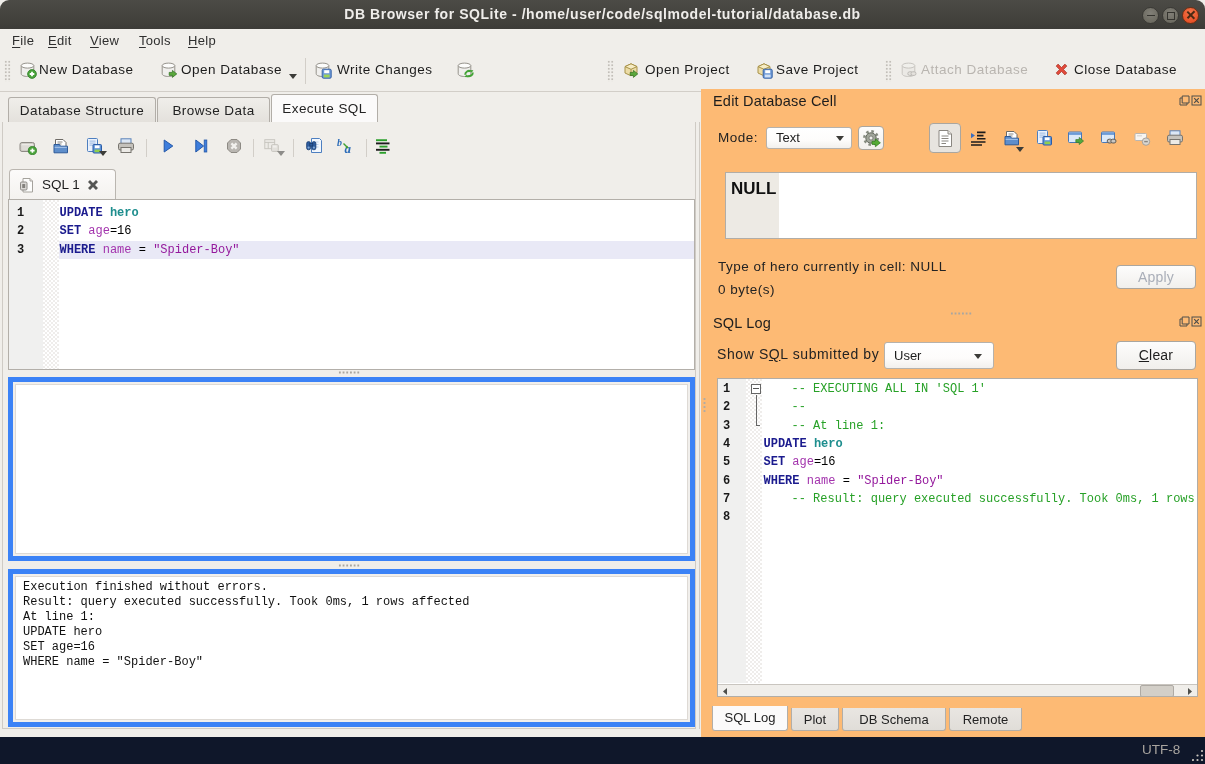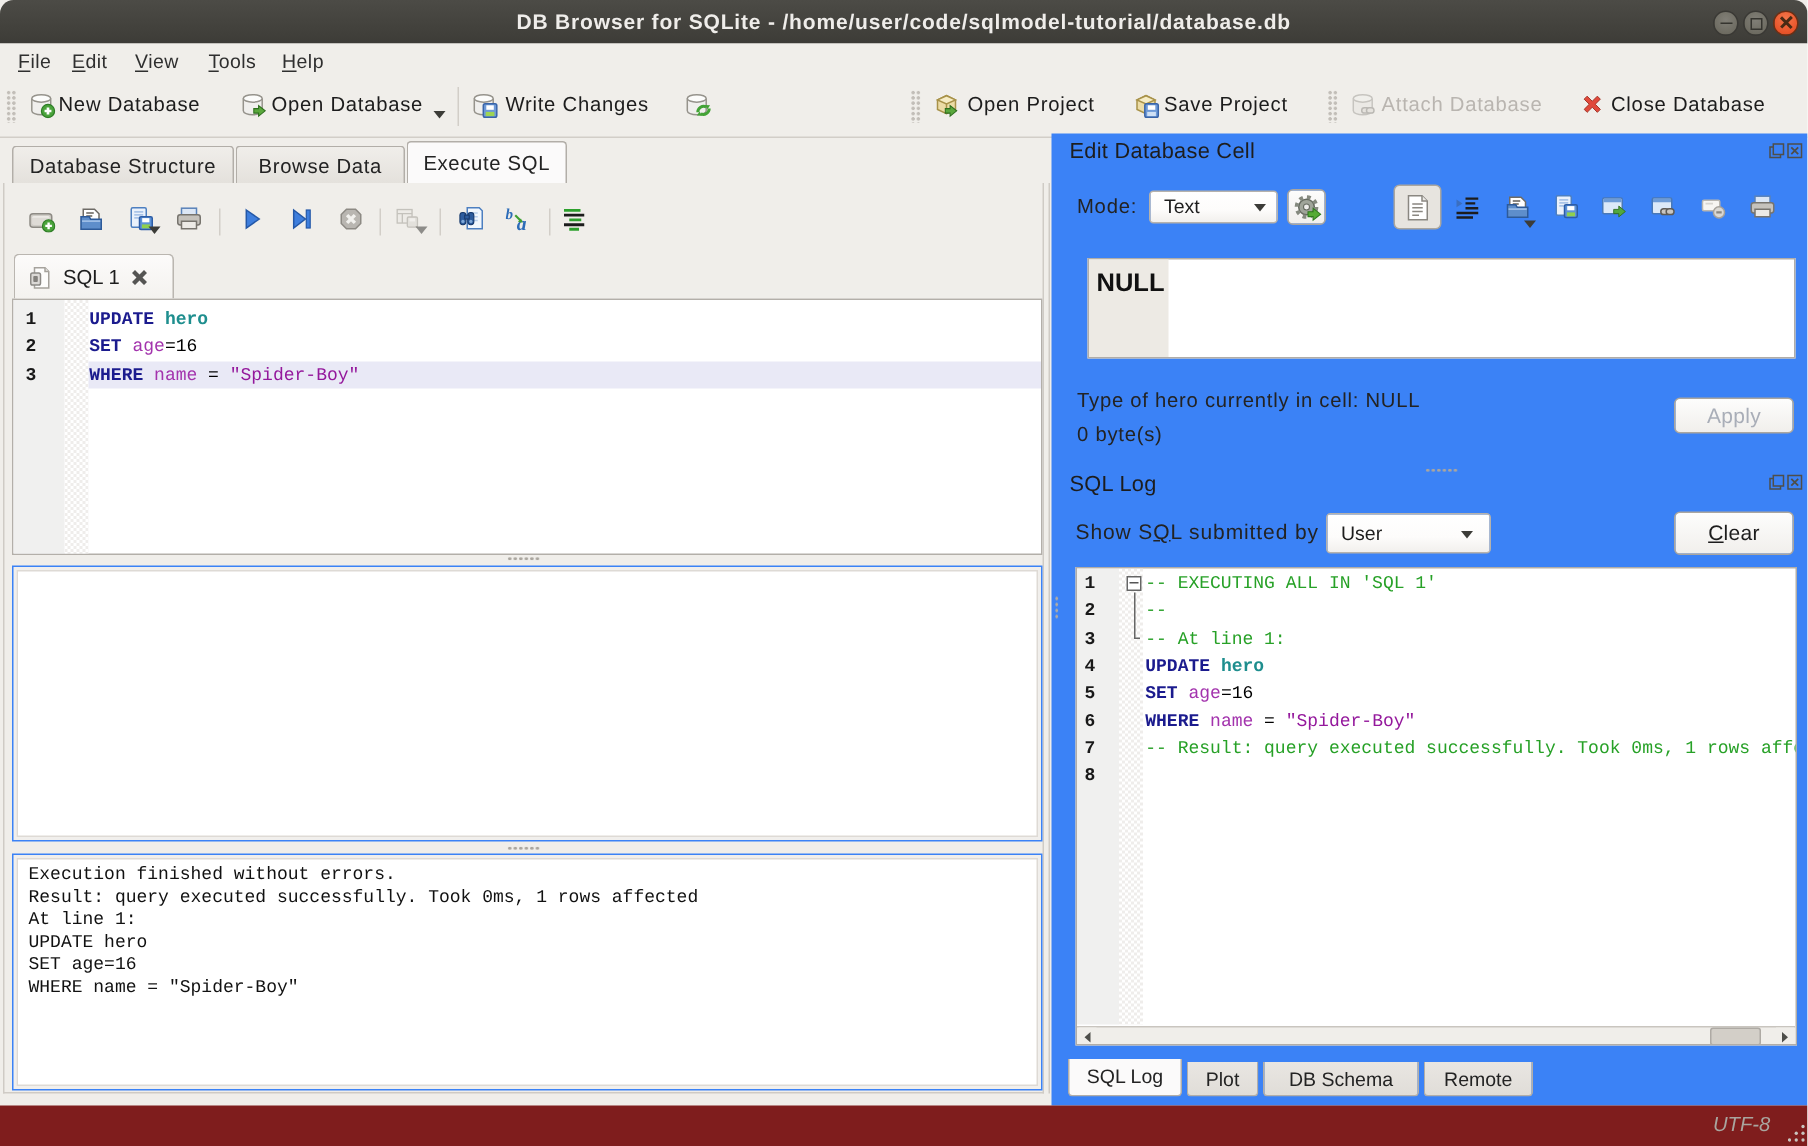--- a/index.html
+++ b/index.html
@@ -36,58 +36,58 @@
 .darr{position:absolute;width:0;height:0;border-left:4px solid transparent;border-right:4px solid transparent;border-top:5px solid #3c3c38;}
 
 #maintabs{position:absolute;left:0;top:93px;width:1205px;height:29px;}
 .mtab{position:absolute;top:4px;height:25px;line-height:25px;text-align:center;font-size:13.5px;letter-spacing:.45px;color:#232323;
  background:linear-gradient(#f0eeea,#e4e1dc);border:1px solid #b2aea8;border-bottom:none;border-radius:3px 3px 0 0;}
 .mtab.act{top:1px;height:28px;line-height:28px;background:#fbfafa;z-index:3;}
 #paneline{position:absolute;left:0px;top:122px;width:700px;height:1px;background:#b9b5af;}
 
 #leftpane{position:absolute;left:0;top:122px;width:700px;height:607px;background:#f0eeea;border-right:1px solid #cfcbc5;}
 .eicon{position:absolute;top:15px;width:18px;height:18px;}
-.box{position:absolute;background:#fff;border:1px solid #3b82f6;}
+.box{position:absolute;background:#fff;border:5px solid #3b82f6;}
 .inner{position:absolute;left:2px;top:2px;right:2px;bottom:2px;border:1px solid #dedad5;background:#fff;}
 .mono{font-family:"Liberation Mono",monospace;font-size:12px;white-space:pre;}
 .hsplit{position:absolute;width:22px;height:3px;
  background-image:radial-gradient(circle,#aaa69f 1px,rgba(0,0,0,0) 1.2px);background-size:3.7px 3px;}
 
 #sqltab{position:absolute;left:9px;top:47px;width:107px;height:30px;background:linear-gradient(#fcfbfa,#f4f2ef);
  border:1px solid #bab6b0;border-bottom:none;border-radius:4px 4px 0 0;z-index:2;}
 #editor{position:absolute;left:8px;top:77px;width:687px;height:171px;background:#fff;border:1px solid #b3afa9;}
 .gutter{position:absolute;background:#f0f0ef;}
 .foldm{position:absolute;background:
  conic-gradient(#efedeb 25%,#fff 0 50%,#efedeb 0 75%,#fff 0);background-size:4px 4px;}
 .lnum{position:absolute;font-family:"Liberation Mono",monospace;font-size:12px;font-weight:bold;color:#191919;}
 .cline{position:absolute;background:#e9e9f6;}
 .kw{color:#1b1b8e;font-weight:bold;}
 .tbl{color:#1e8e8e;font-weight:bold;}
 .idf{color:#a333ad;}
 .str{color:#94189c;}
-.cmt{color:#27a127;}
-
-#rdock{position:absolute;left:701px;top:89px;width:504px;height:648px;background:#3b82f6;}
+.cmt{color:#27a127;margin-left:28px;}
+
+#rdock{position:absolute;left:701px;top:89px;width:504px;height:648px;background:#fdba74;}
 .dtitle{position:absolute;font-size:14.5px;letter-spacing:.2px;color:#1d1d1d;}
 .cicon{position:absolute;top:40px;width:18px;height:18px;}
 .combo{position:absolute;background:linear-gradient(#fff,#fdfcfb 60%,#f2f0ed);border:1px solid #b6b2ac;border-radius:3px;}
 .combo .ct{position:absolute;left:9px;top:0;font-size:13px;color:#1d1d1d;}
 .btn{position:absolute;background:linear-gradient(#fdfdfc,#f1efec);border:1px solid #aaa69f;border-radius:4px;
  text-align:center;font-size:14px;letter-spacing:.2px;color:#1d1d1d;}
 .btn.dis{color:#a9aeb8;}
 .lbl{position:absolute;font-size:13.5px;letter-spacing:.5px;color:#232323;}
 
 .sbar{position:absolute;background:#f0eeea;border-top:1px solid #c9c5bf;}
 .sarr{position:absolute;top:0;width:14px;height:13px;background:#f0eeea;}
 .sthumb{position:absolute;top:0px;height:12px;background:#d3cfc8;border:1px solid #aeaaa4;border-radius:2px;}
 
 .stab{position:absolute;height:23px;line-height:23px;text-align:center;font-size:13px;color:#232323;
  background:linear-gradient(#e9e6e2,#e0ddd8);border:1px solid #b2aea8;border-top:none;border-radius:0 0 3px 3px;}
 .stab.act{background:#fbfafa;height:25px;line-height:23px;z-index:3;}
-#statusbar{position:absolute;left:0;top:737px;width:1205px;height:27px;background:#7f1d1d;font-style:italic;}
+#statusbar{position:absolute;left:0;top:737px;width:1205px;height:27px;background:#0f172a;}
 </style></head>
 <body>
 <div id="win">
 <div id="titlebar">
       <div id="title">DB Browser for SQLite - /home/user/code/sqlmodel-tutorial/database.db</div>
 <div class="wbtn min"></div>
       <div class="wbtn max"></div>
       <div class="wbtn cls"></div>
     </div>
 <div id="menubar">

